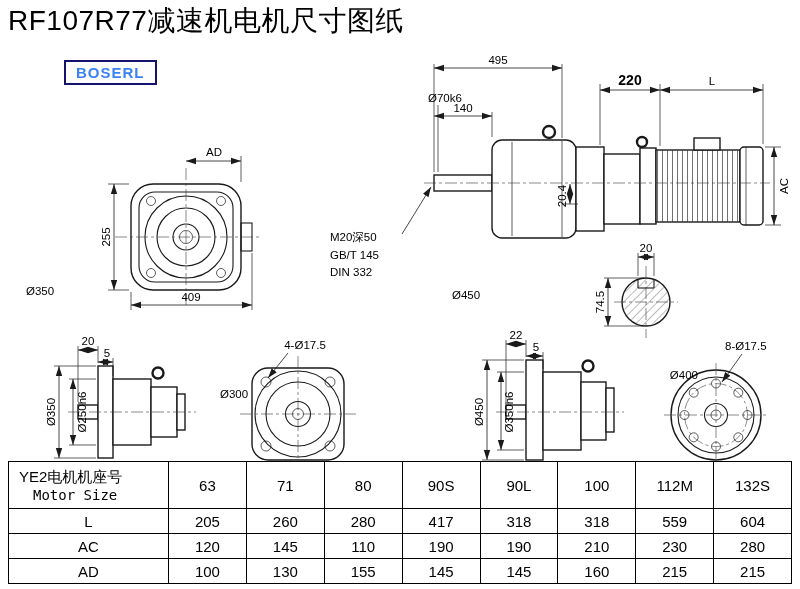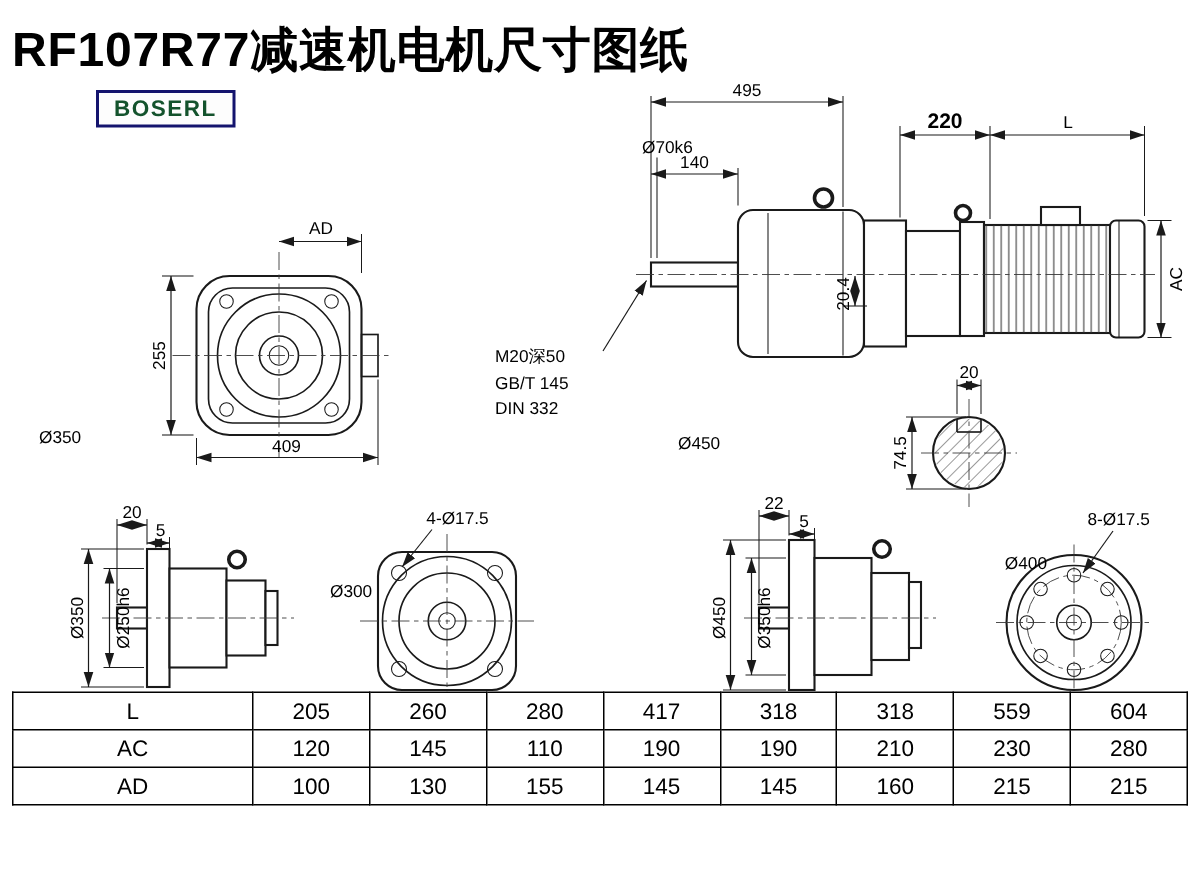--- a/index.html
+++ b/index.html
@@ -3,26 +3,26 @@
 <meta charset="utf-8">
 <style>
   * { box-sizing: border-box; }
   html,body { margin:0; padding:0; }
   body {
     width:800px; height:589px; position:relative; overflow:hidden;
     background:#ffffff; color:#000;
     font-family:"Liberation Sans","DejaVu Sans",sans-serif;
   }
   .title {
-    position:absolute; left:8px; top:12px; margin:0;
-    font-size:32px; font-weight:bold; letter-spacing:0.5px; color:#000;
+    position:absolute; left:8px; top:2px; margin:0;
+    font-size:28px; font-weight:normal; letter-spacing:0.5px; color:#000;
   }
   .logo {
     position:absolute; left:64px; top:60px;
-    border:2px solid #14146e; color:#14532d; background:#fdfdfd;
+    border:2px solid #14146e; color:#3b82f6; background:#fdfdfd;
     font-weight:bold; font-size:15px; letter-spacing:1px; padding:2px 10px;
   }
   svg.drawing { position:absolute; left:0; top:0; }
   svg text {
     font-family:"Liberation Sans","DejaVu Sans",sans-serif;
     font-size:11.5px; fill:#000;
   }
   .bold-dim { font-weight:bold; font-size:14px; }
   .ol  { fill:#fff; stroke:#1a1a1a; stroke-width:1.4; }
   .ol2 { fill:none; stroke:#1a1a1a; stroke-width:1.1; }
@@ -261,20 +261,34 @@
 
 <h1 class="title">RF107R77减速机电机尺寸图纸</h1>
 <div class="logo">BOSERL</div>
 
 <table class="size-table">
   <colgroup>
       <col style="width:160px">
       <col span="8">
     </colgroup>
   <tbody>
+      <tr class="hdr">
+    <td>
+      <div class="hdr-cn">YE2电机机座号</div>
+      <div class="hdr-en">Motor Size</div>
+    </td>
+    <td>63</td>
+    <td>71</td>
+    <td>80</td>
+    <td>90S</td>
+    <td>90L</td>
+    <td>100</td>
+    <td>112M</td>
+    <td>132S</td>
+  </tr>
   <tr>
     <td>L</td>
     <td>205</td>
     <td>260</td>
     <td>280</td>
     <td>417</td>
     <td>318</td>
     <td>318</td>
     <td>559</td>
     <td>604</td>

